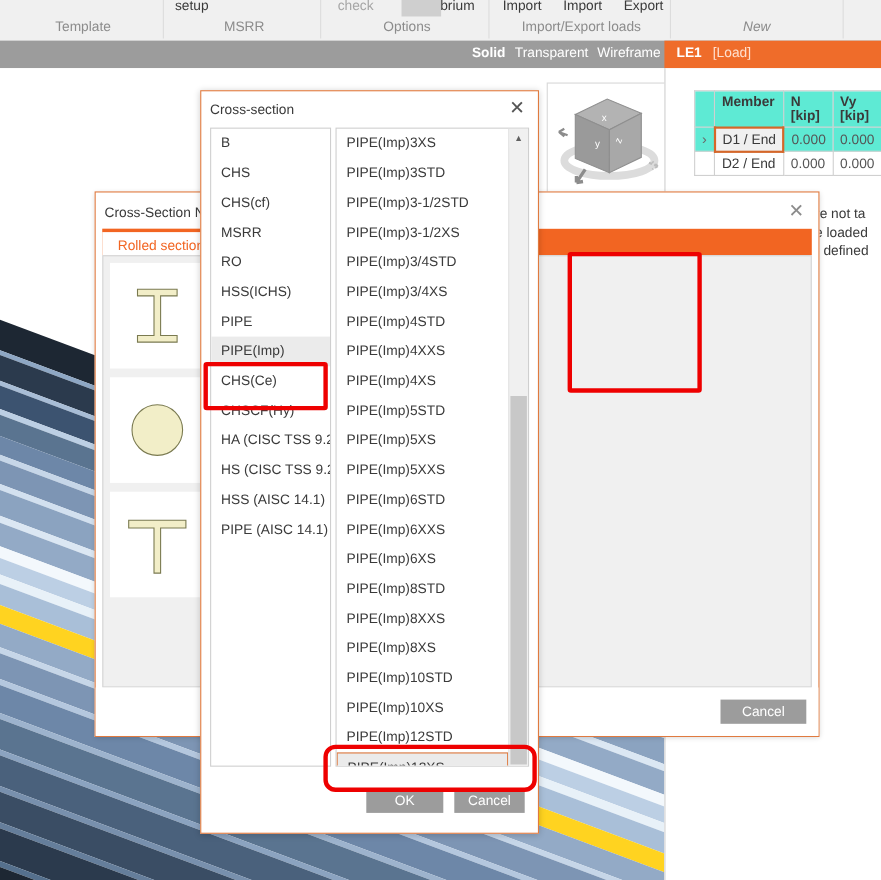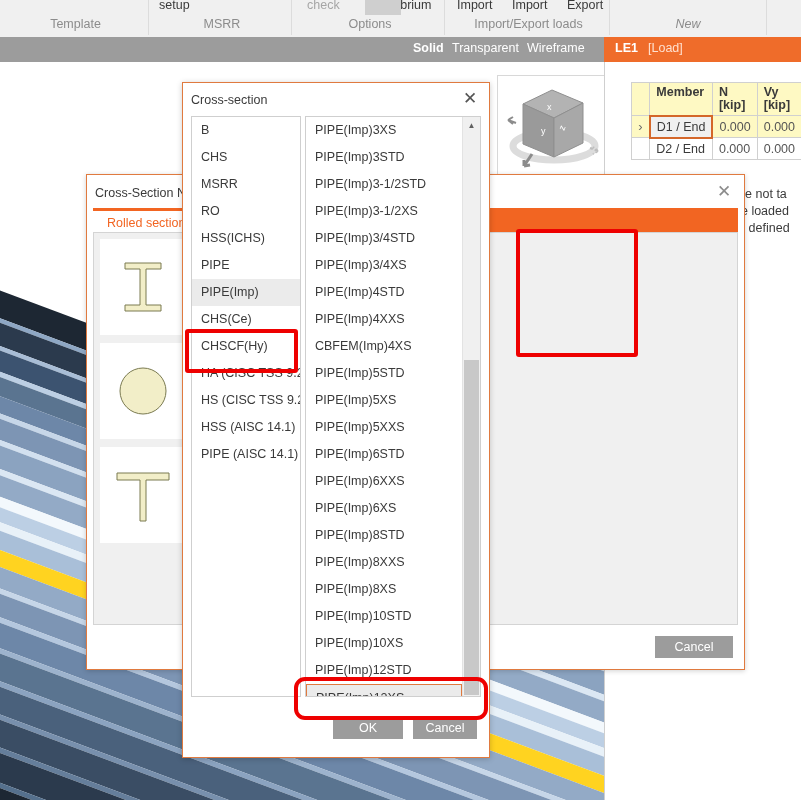--- a/index.html
+++ b/index.html
@@ -32,21 +32,21 @@
   .rb-sep {
     position: absolute; top: 0px; width: 1px; height: 35px; background: #dcdcdc;
   }
 
   
   .viewbar {
     position: absolute; left: 0; top: 37px; width: 801px; height: 25px;
     background: #9c9c9c;
   }
   .viewbar .vb-item {
-    position: absolute; top: 4px; font-size: 12.5px; color: #ffffff; white-space: nowrap;
+    position: absolute; top: 4px; font-size: 12.5px; color: #ffffff; white-space: nowrap; margin-left: 16px;
   }
   .viewbar .vb-item.sel { font-weight: bold; color: #ffffff; }
   .le-tab {
     position: absolute; left: 604px; top: 37px; width: 197px; height: 25px;
     background: #ef6c2a;
   }
   .le-tab .le-name {
     position: absolute; left: 11px; top: 4px; font-size: 12.5px; color: #fff; font-weight: bold;
   }
   .le-tab .le-load {
@@ -75,21 +75,21 @@
   .right-pane {
     position: absolute; left: 604px; top: 62px; width: 197px; height: 738px;
     background: #ffffff; border-left: 1px solid #cfcfcf;
   }
 
   
   .ltable { position: absolute; left: 26px; top: 20px; }
   .ltable table { border-collapse: collapse; font-size: 12.5px; }
   .ltable th, .ltable td {
     border: 1px solid #d0d0d0; padding: 3px 6px; color: #3a3a3a;
-    background: #fef9c3; text-align: left; white-space: nowrap;
+    background: #5eead4; text-align: left; white-space: nowrap;
   }
   .ltable th { font-weight: bold; line-height: 1.05; vertical-align: top; }
   .ltable th.arrowcol, .ltable td.arrowcol { width: 12px; text-align: center; padding: 3px 5px; }
   .ltable tr.row2 td { background: #ffffff; }
   .ltable td.sel {
     border: 2px solid #d4672a; background: #f0f0f0;
   }
   .ltable td.num { color: #555; }
   .chevron { color: #6b6b6b; font-size: 13px; }
 
@@ -389,20 +389,21 @@
     </div>
   </div>
 
   <div class="cs-dlg">
     <div class="cs-title">Cross-section</div>
     <div class="cs-close">✕</div>
 
     <div class="cs-listL" id="familyList">
         <div class="cs-item">B</div>
         <div class="cs-item">CHS</div>
+        <div class="cs-item">CHS(cf)</div>
         <div class="cs-item">MSRR</div>
         <div class="cs-item">RO</div>
         <div class="cs-item">HSS(ICHS)</div>
         <div class="cs-item">PIPE</div>
         <div class="cs-item sel">PIPE(Imp)</div>
         <div class="cs-item">CHS(Ce)</div>
         <div class="cs-item">CHSCF(Hy)</div>
         <div class="cs-item">HA (CISC TSS 9.2)</div>
         <div class="cs-item">HS (CISC TSS 9.2)</div>
         <div class="cs-item">HSS (AISC 14.1)</div>
@@ -412,21 +413,21 @@
     <div class="cs-listR">
       <div id="sectionList" style="position:absolute; left:0; top:0; right:18px;">
           <div class="cs-item">PIPE(Imp)3XS</div>
           <div class="cs-item">PIPE(Imp)3STD</div>
           <div class="cs-item">PIPE(Imp)3-1/2STD</div>
           <div class="cs-item">PIPE(Imp)3-1/2XS</div>
           <div class="cs-item">PIPE(Imp)3/4STD</div>
           <div class="cs-item">PIPE(Imp)3/4XS</div>
           <div class="cs-item">PIPE(Imp)4STD</div>
           <div class="cs-item">PIPE(Imp)4XXS</div>
-          <div class="cs-item">CBFEM(Imp)4XS</div>
+          <div class="cs-item">PIPE(Imp)4XS</div>
           <div class="cs-item">PIPE(Imp)5STD</div>
           <div class="cs-item">PIPE(Imp)5XS</div>
           <div class="cs-item">PIPE(Imp)5XXS</div>
           <div class="cs-item">PIPE(Imp)6STD</div>
           <div class="cs-item">PIPE(Imp)6XXS</div>
           <div class="cs-item">PIPE(Imp)6XS</div>
           <div class="cs-item">PIPE(Imp)8STD</div>
           <div class="cs-item">PIPE(Imp)8XXS</div>
           <div class="cs-item">PIPE(Imp)8XS</div>
           <div class="cs-item">PIPE(Imp)10STD</div>

